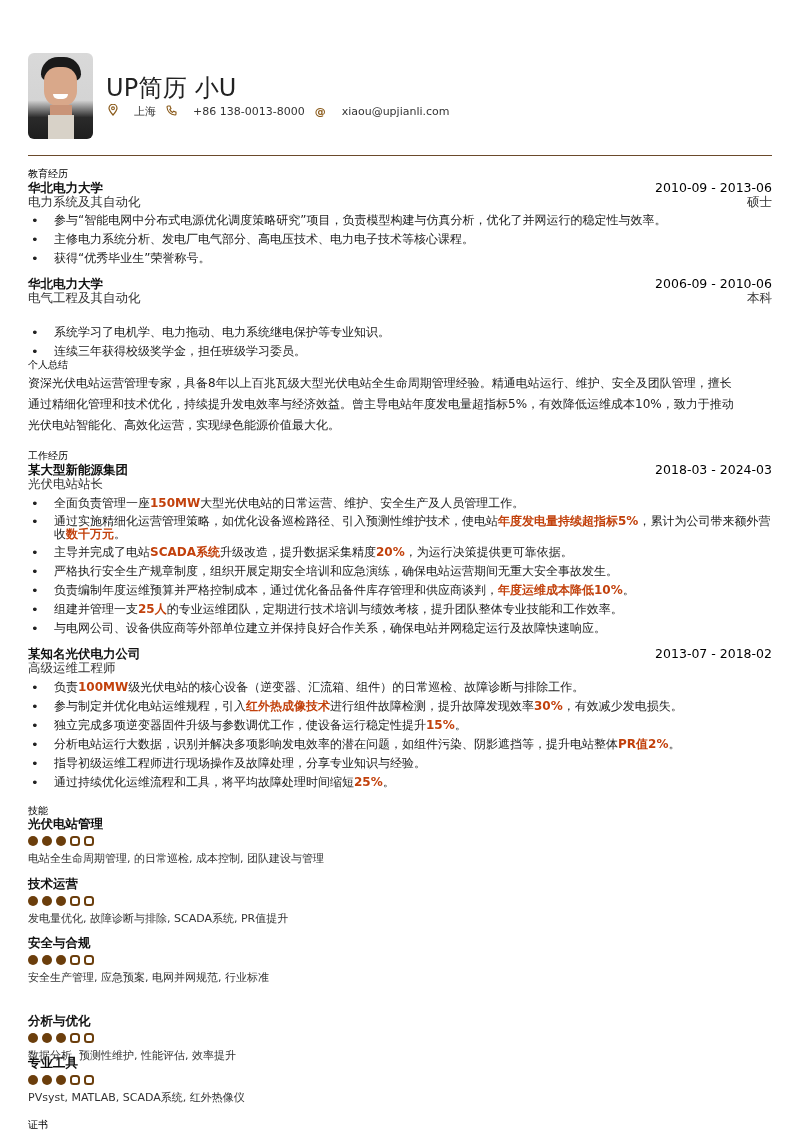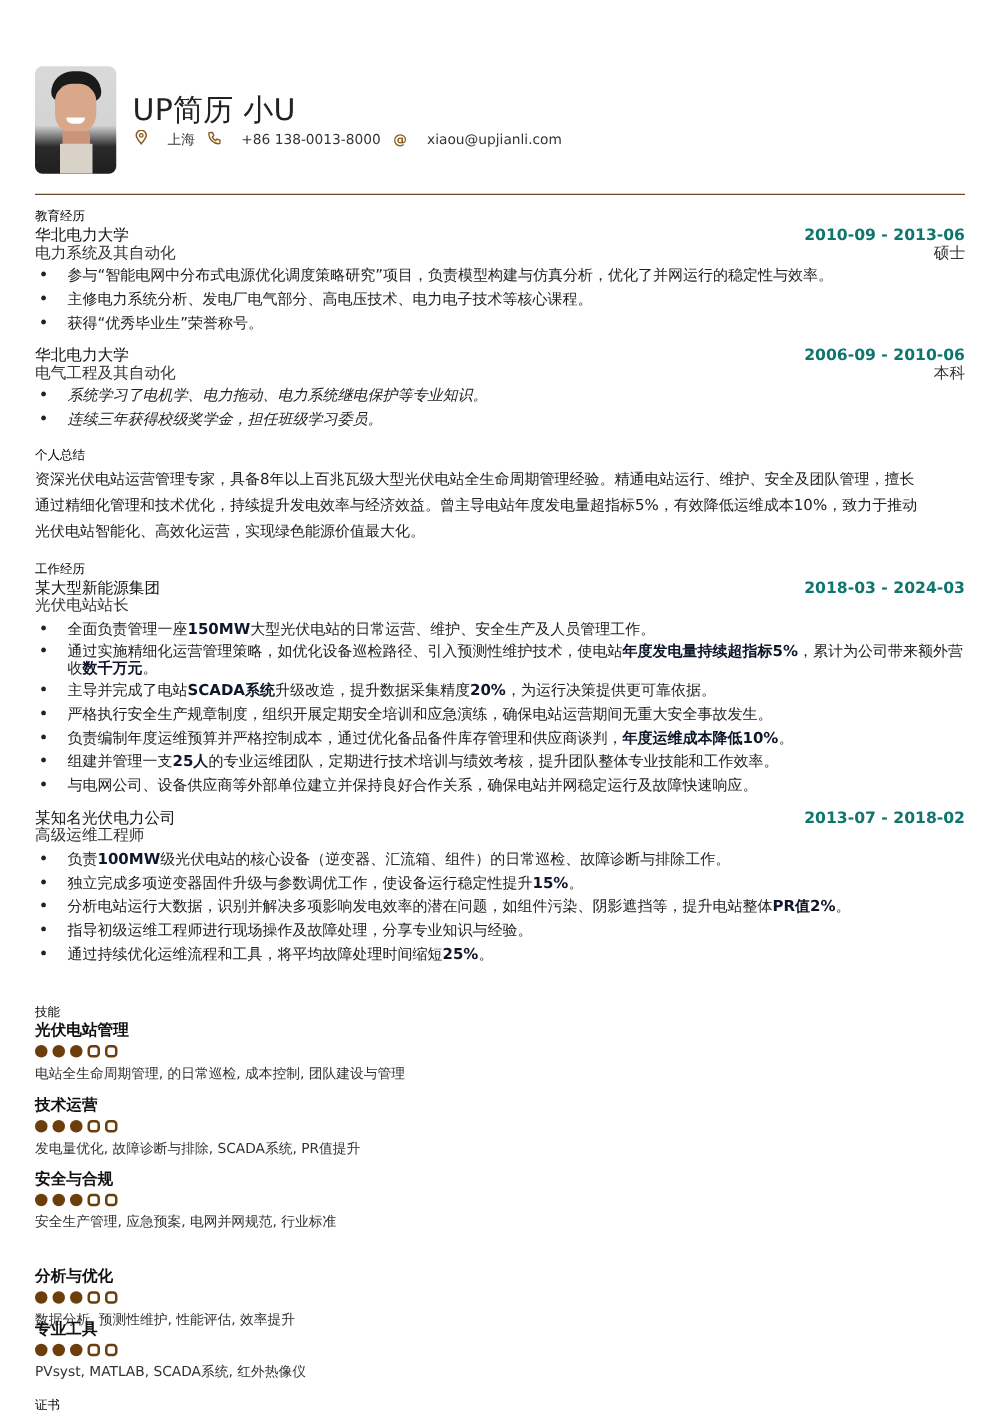--- a/index.html
+++ b/index.html
@@ -17,27 +17,27 @@
   .photo .shirt { position:absolute; left:20px; top:62px; width:26px; height:24px; background:#d8d2c8; }
   .name { position:absolute; left:78px; top:72px; font-size:24px; font-weight:500; color:#222; letter-spacing:0.2px; }
   .contacts { position:absolute; left:79px; top:104px; font-size:11px; color:#333; display:flex; align-items:center; gap:6px; white-space:nowrap; }
   .contacts .ic { color:#8a5a1a; font-size:11px; width:11px; text-align:center; display:inline-block; }
   .contacts .item { display:flex; align-items:center; gap:16px; margin-right:4px; }
 
   .rule { position:absolute; left:0; top:155px; width:744px; height:1px; background:#6b4a2b; }
 
   .section-title { font-size:10px; font-weight:normal; color:#000000; line-height:14px; }
   .entry-head { display:flex; justify-content:space-between; line-height:14px; }
-  .entry-title { font-size:12.5px; font-weight:normal; color:#111; }
-  .entry-date { font-size:12.5px; font-weight:bold; color:#0f766e; }
+  .entry-title { font-size:12.5px; font-weight:bold; color:#111; }
+  .entry-date { font-size:12.5px; font-weight:normal; color:#000000; }
   .entry-sub { display:flex; justify-content:space-between; font-size:12.5px; color:#333; line-height:14px; }
   ul.bullets { margin:3px 0 0 0; padding:0; list-style:none; }
   ul.bullets li { position:relative; padding-left:26px; font-size:12px; line-height:15px; margin-bottom:4px; color:#222; }
   ul.bullets li::before { content:"•"; position:absolute; left:3px; top:0; font-size:13px; color:#222; }
-  b { font-weight:bold; color:#0f172a; }
+  b { font-weight:bold; color:#c2410c; }
 
   .abs { position:absolute; left:0; width:744px; }
   .summary p { margin:0; font-size:12px; line-height:21px; color:#222; }
 
   .skill-name { font-size:12.5px; font-weight:bold; color:#111; line-height:16px; }
   .dots { display:flex; gap:4px; margin-top:4px; }
   .dot { width:10px; height:10px; border-radius:50%; box-sizing:border-box; }
   .dot.on { background:#6b3e0c; }
   .dot.off { border:2px solid #6b3e0c; background:#fff; border-radius:35%; }
   .skill-desc { font-size:11px; color:#333; margin-top:6px; line-height:14px; }
@@ -105,21 +105,21 @@
 
   <div class="abs" style="top:277px;">
     <div class="entry-head">
       <span class="entry-title">华北电力大学</span>
       <span class="entry-date">2006-09 - 2010-06</span>
     </div>
     <div class="entry-sub">
       <span>电气工程及其自动化</span>
       <span>本科</span>
     </div>
-    <ul class="bullets" style="margin-top:4px;font-style:italic;">
+    <ul class="bullets" style="margin-top:20px;">
       <li>系统学习了电机学、电力拖动、电力系统继电保护等专业知识。</li>
       <li>连续三年获得校级奖学金，担任班级学习委员。</li>
     </ul>
   </div>
 
   <div class="abs summary" style="top:358px;">
     <div class="section-title">个人总结</div>
     <p style="margin-top:1px;">资深光伏电站运营管理专家，具备8年以上百兆瓦级大型光伏电站全生命周期管理经验。精通电站运行、维护、安全及团队管理，擅长</p>
     <p>通过精细化管理和技术优化，持续提升发电效率与经济效益。曾主导电站年度发电量超指标5%，有效降低运维成本10%，致力于推动</p>
     <p>光伏电站智能化、高效化运营，实现绿色能源价值最大化。</p>
@@ -148,20 +148,21 @@
   <div class="abs" style="top:647px;">
     <div class="entry-head">
       <span class="entry-title">某知名光伏电力公司</span>
       <span class="entry-date">2013-07 - 2018-02</span>
     </div>
     <div class="entry-sub">
       <span>高级运维工程师</span>
     </div>
     <ul class="bullets" style="margin-top:5px;">
       <li><span>负责</span><b>100MW</b><span>级光伏电站的核心设备（逆变器、汇流箱、组件）的日常巡检、故障诊断与排除工作。</span></li>
+      <li><span>参与制定并优化电站运维规程，引入</span><b>红外热成像技术</b><span>进行组件故障检测，提升故障发现效率</span><b>30%</b><span>，有效减少发电损失。</span></li>
       <li><span>独立完成多项逆变器固件升级与参数调优工作，使设备运行稳定性提升</span><b>15%</b><span>。</span></li>
       <li><span>分析电站运行大数据，识别并解决多项影响发电效率的潜在问题，如组件污染、阴影遮挡等，提升电站整体</span><b>PR值2%</b><span>。</span></li>
       <li><span>指导初级运维工程师进行现场操作及故障处理，分享专业知识与经验。</span></li>
       <li><span>通过持续优化运维流程和工具，将平均故障处理时间缩短</span><b>25%</b><span>。</span></li>
     </ul>
   </div>
 
   <div class="abs" style="top:804px;">
     <div class="section-title">技能</div>
   </div>

